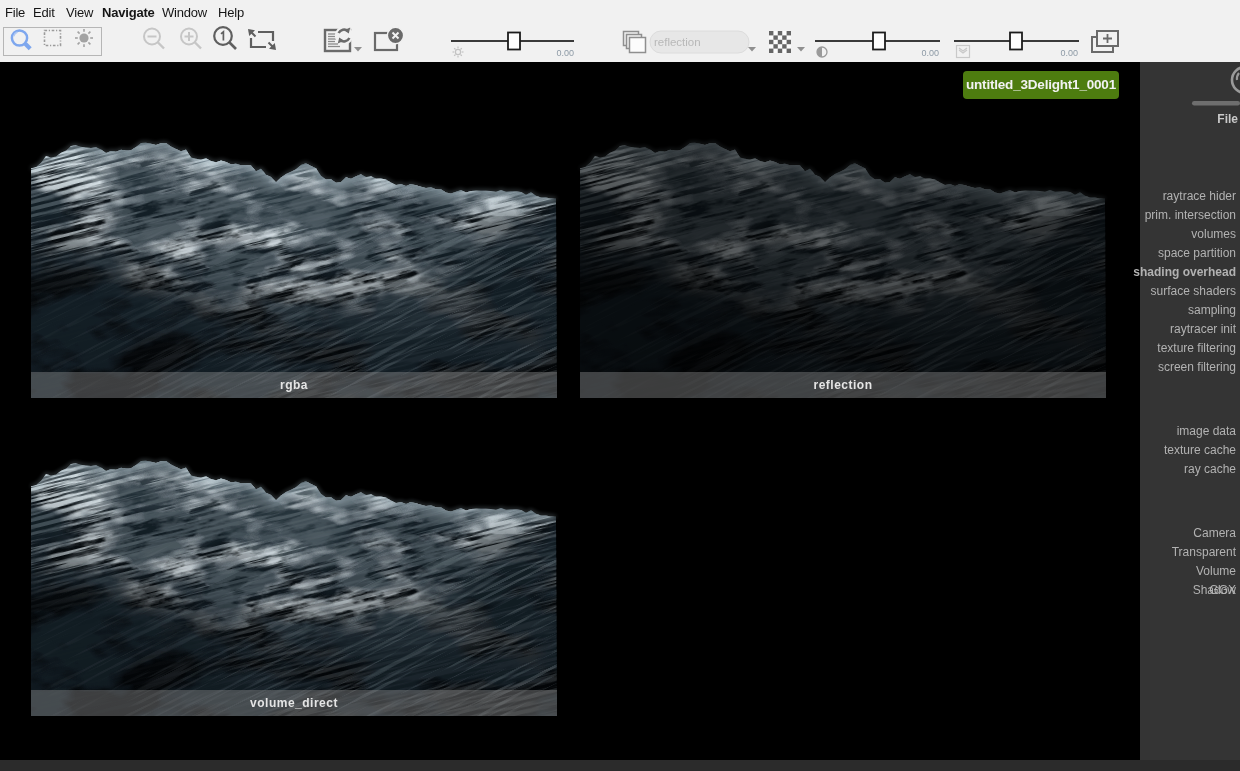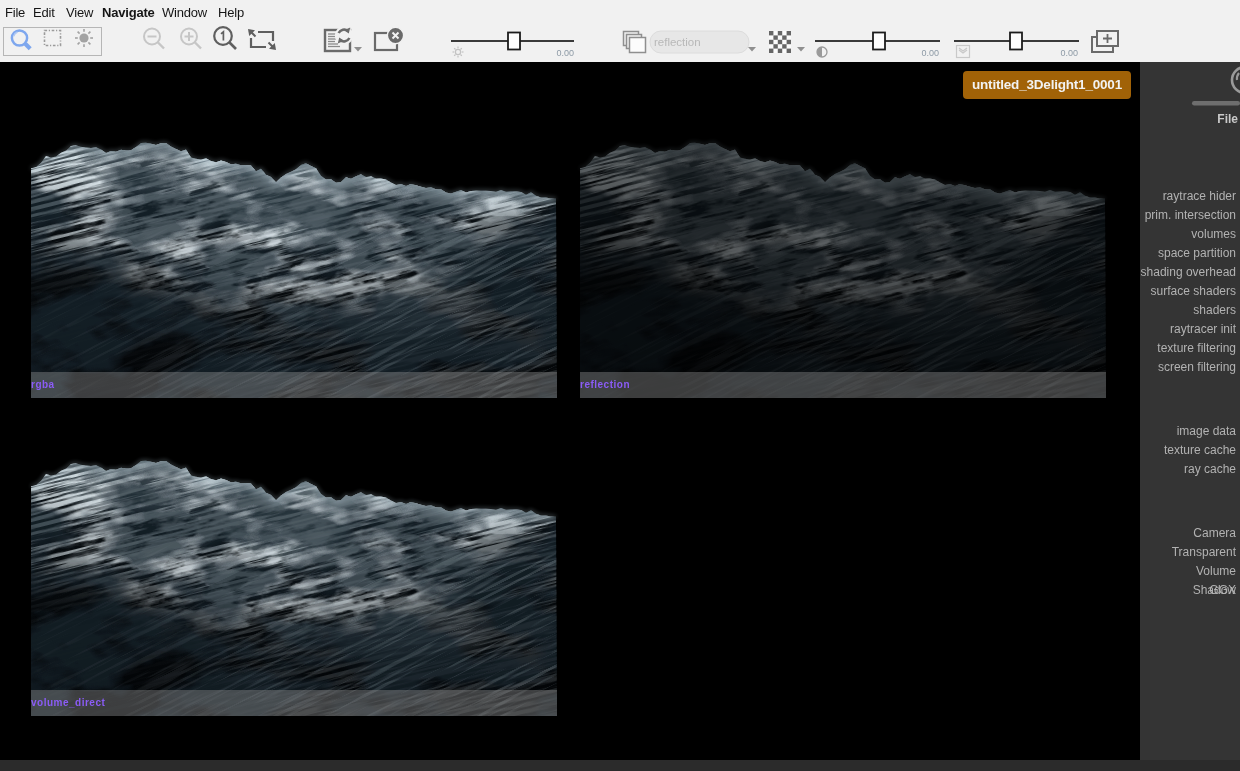--- a/index.html
+++ b/index.html
@@ -5,25 +5,25 @@
   html,body{margin:0;padding:0;}
   body{width:1240px;height:771px;background:#000;overflow:hidden;position:relative;
        font-family:"Liberation Sans",sans-serif;-webkit-font-smoothing:antialiased;}
   .abs{position:absolute;}
   #topbar{left:0;top:0;width:1240px;height:62px;background:#f1f1f1;}
   #menubar{left:0;top:0;width:1240px;height:24px;}
   #menubar span{position:absolute;top:5px;font-size:13px;color:#151515;letter-spacing:-0.2px;}
   #sidebar{left:1140px;top:62px;width:100px;height:698px;background:#343434;}
   .slabel{position:absolute;right:4px;font-size:12px;color:#b2b2b2;line-height:14px;white-space:nowrap;}
   #statusbar{left:0;top:760px;width:1240px;height:11px;background:#2b2b2b;}
-  #title{left:963px;top:71px;width:168px;height:28px;background:#a16207;border-radius:4px;
+  #title{left:963px;top:71px;width:156px;height:28px;background:#4d7c0f;border-radius:4px;
          color:#f2f2f2;font-size:13.5px;font-weight:bold;text-align:center;line-height:28px;
          letter-spacing:-0.2px;}
   .bar{position:absolute;width:526px;height:26px;background:rgba(142,142,142,0.42);
-       color:#8b5cf6;font-size:10px;font-weight:bold;text-align:left;line-height:26px;
+       color:#e5e5e5;font-size:12px;font-weight:bold;text-align:center;line-height:26px;
        letter-spacing:0.5px;}
 </style>
 </head>
 <body>
 <svg class="abs" id="vp" width="1140" height="698" viewBox="0 0 1140 698" style="left:0;top:62px" xmlns="http://www.w3.org/2000/svg">
   <defs>
     <filter id="fstreak" x="-0.05" y="-0.05" width="1.1" height="1.1">
       <feTurbulence type="fractalNoise" baseFrequency="0.012 0.3" numOctaves="5" seed="11"></feTurbulence>
       <feColorMatrix type="matrix" values="0 0 0 0 0.70  0 0 0 0 0.78  0 0 0 0 0.82  3.8 3.8 3.8 0 -5.3"></feColorMatrix>
       <feGaussianBlur stdDeviation="0.5"></feGaussianBlur>
@@ -302,23 +302,23 @@
 <svg class="abs" width="100" height="60" viewBox="0 0 100 60" style="left:1140px;top:62px" xmlns="http://www.w3.org/2000/svg">
   <circle cx="105" cy="18" r="13" fill="none" stroke="#9a9a9a" stroke-width="2.6"></circle>
   <path d="M99,11 A9,9 0 0 0 97,18" fill="none" stroke="#9a9a9a" stroke-width="2.2"></path>
   <rect x="52" y="39" width="48" height="4.5" rx="2.2" fill="#6e6e6e"></rect>
 </svg>
 <div class="slabel" style="top:112px;font-weight:bold;color:#c9c9c9;right:2px;">File</div>
 <div class="slabel" style="top:189px;">raytrace hider</div>
 <div class="slabel" style="top:208px;">prim. intersection</div>
 <div class="slabel" style="top:227px;">volumes</div>
 <div class="slabel" style="top:246px;">space partition</div>
-<div class="slabel" style="top:265px;">shading overhead</div>
+<div class="slabel" style="top:265px;font-weight:bold;">shading overhead</div>
 <div class="slabel" style="top:284px;">surface shaders</div>
-<div class="slabel" style="top:303px;">shaders</div>
+<div class="slabel" style="top:303px;">sampling</div>
 <div class="slabel" style="top:322px;">raytracer init</div>
 <div class="slabel" style="top:341px;">texture filtering</div>
 <div class="slabel" style="top:360px;">screen filtering</div>
 <div class="slabel" style="top:424px;">image data</div>
 <div class="slabel" style="top:443px;">texture cache</div>
 <div class="slabel" style="top:462px;">ray cache</div>
 <div class="slabel" style="top:526px;">Camera</div>
 <div class="slabel" style="top:545px;">Transparent</div>
 <div class="slabel" style="top:564px;text-align:center;">Volume</div>
 <div class="slabel" style="top:583px;">GGX</div>

